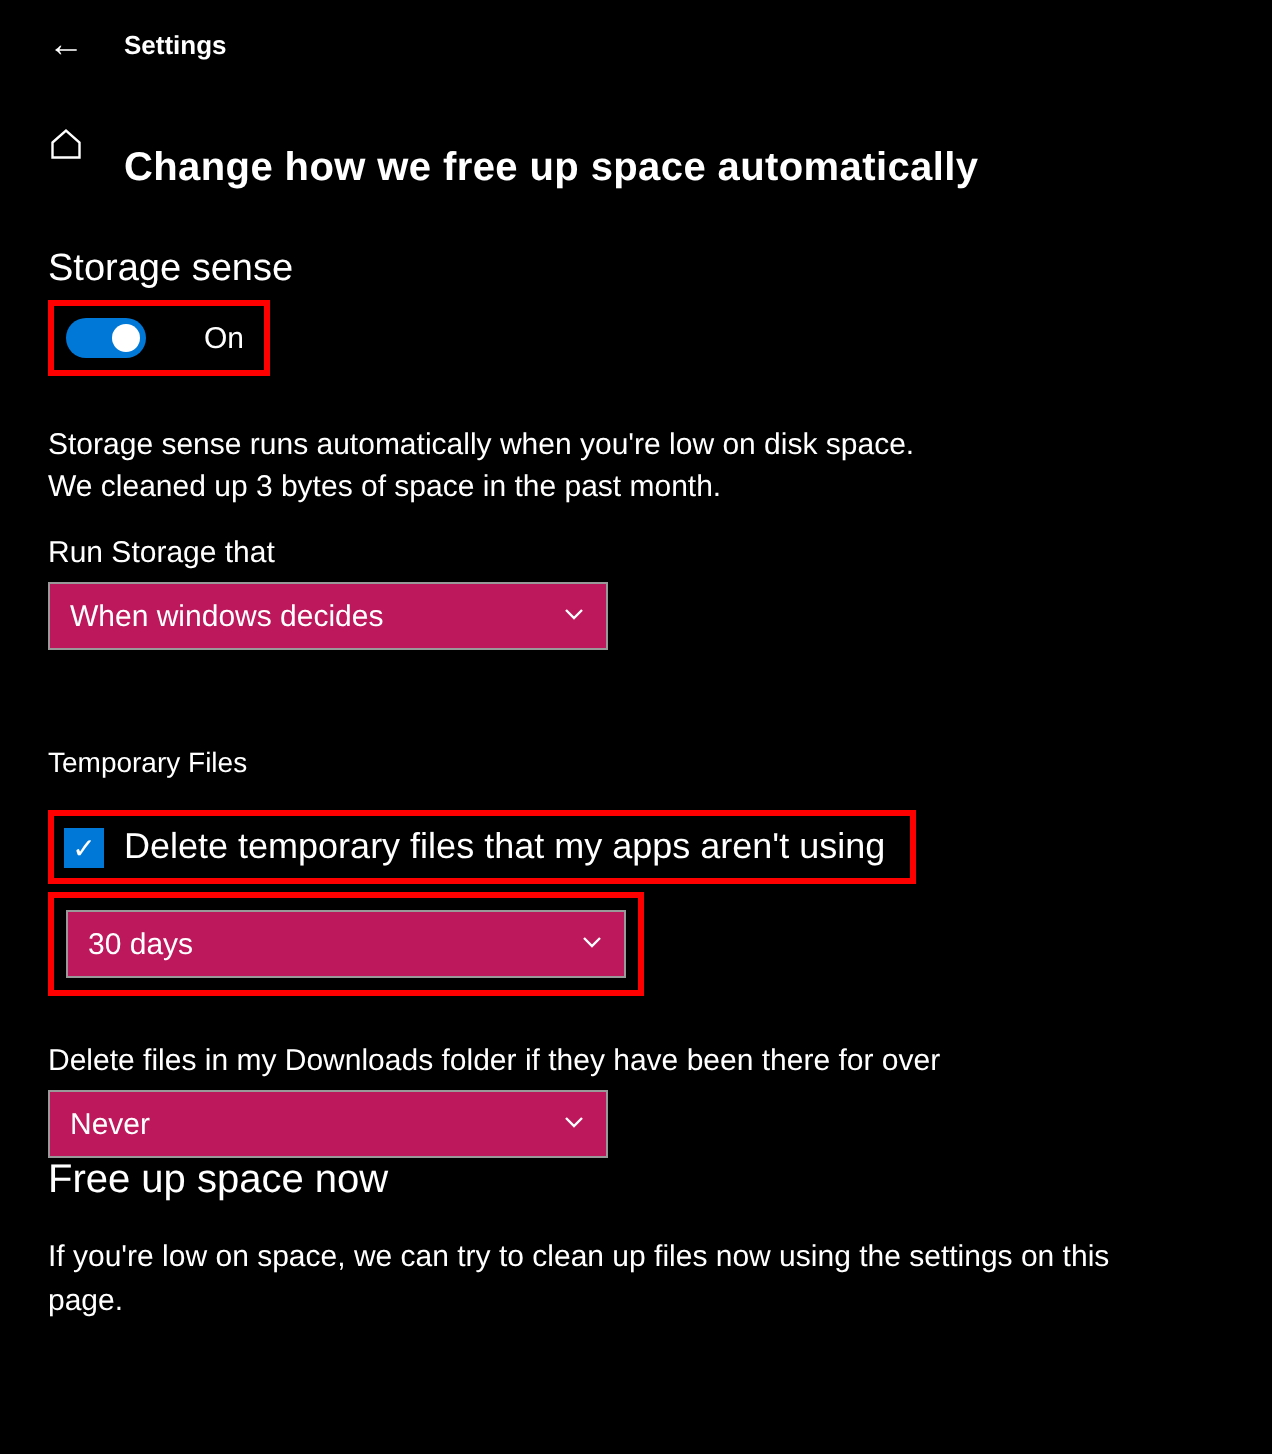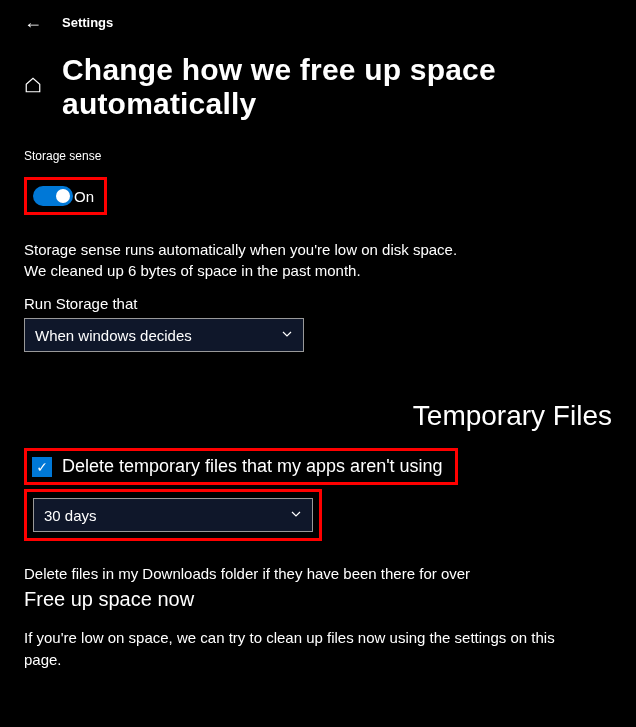--- a/index.html
+++ b/index.html
@@ -36,49 +36,49 @@
     .title-row {
       display: flex;
       align-items: center;
       gap: 20px;
       margin-bottom: 28px;
     }
     .home-icon {
       font-size: 18px;
     }
     .page-title {
-      font-size: 30px;
+      font-size: 20px;
       font-weight: 600;
       letter-spacing: 0.2px;
+      margin-top: 20px;
     }
     .section-heading {
-      font-size: 12px;
+      font-size: 19px;
       font-weight: 400;
-      margin-bottom: 14px;
+      margin-bottom: 4px;
     }
     .section-heading2 {
-      font-size: 28px;
+      font-size: 14px;
       font-weight: 400;
       margin-top: 48px;
       margin-bottom: 16px;
-      text-align: right;
     }
     .section-heading3 {
       font-size: 20px;
       font-weight: 400;
       margin-bottom: 16px;
     }
     .highlight-box {
       border: 3px solid #ff0000;
       display: inline-block;
     }
     .toggle-row {
       display: flex;
       align-items: center;
-      gap: 1px;
+      gap: 29px;
       padding: 6px 10px 6px 6px;
     }
     .toggle-switch {
       width: 40px;
       height: 20px;
       background: #0078d7;
       border-radius: 10px;
       position: relative;
       cursor: pointer;
     }
@@ -100,21 +100,21 @@
       margin-top: 24px;
     }
     .sub-label {
       font-size: 15px;
       margin-top: 14px;
       margin-bottom: 6px;
     }
     .dropdown {
       width: 280px;
       height: 34px;
-      background: #0f172a;
+      background: #be185d;
       border: 1px solid #999999;
       color: #ffffff;
       display: flex;
       align-items: center;
       justify-content: space-between;
       padding: 0 10px;
       cursor: pointer;
       font-size: 15px;
     }
     .chevron {
@@ -180,21 +180,21 @@
   <div class="highlight-box">
     <div class="toggle-row">
       <div class="toggle-switch">
         <div class="toggle-knob"></div>
       </div>
       <span class="toggle-label">On</span>
     </div>
   </div>
 
   <div class="desc-text">Storage sense runs automatically when you're low on disk space.</div>
-  <div class="desc-text" style="margin-top:0">We cleaned up 6 bytes of space in the past month.</div>
+  <div class="desc-text" style="margin-top:0">We cleaned up 3 bytes of space in the past month.</div>
 
   <div class="sub-label">Run Storage that</div>
   <div class="dropdown">
     <span>When windows decides</span>
     <span class="chevron">
       <svg width="12" height="12" viewBox="0 0 12 12" fill="none" stroke="#ffffff" stroke-width="1.2">
           <path d="M2 4 L6 8 L10 4"></path>
         </svg>
     </span>
   </div>
@@ -216,18 +216,26 @@
       <span>30 days</span>
       <span class="chevron">
         <svg width="12" height="12" viewBox="0 0 12 12" fill="none" stroke="#ffffff" stroke-width="1.2">
             <path d="M2 4 L6 8 L10 4"></path>
           </svg>
       </span>
     </div>
   </div>
 
   <div class="sub-label" style="margin-top:24px">Delete files in my Downloads folder if they have been there for over</div>
+  <div class="dropdown">
+    <span>Never</span>
+    <span class="chevron">
+      <svg width="12" height="12" viewBox="0 0 12 12" fill="none" stroke="#ffffff" stroke-width="1.2">
+          <path d="M2 4 L6 8 L10 4"></path>
+        </svg>
+    </span>
+  </div>
 
   
   <div class="section-heading3">Free up space now</div>
   <div class="body-text">If you're low on space, we can try to clean up files now using the settings on this page.</div>
 
 </div>
 
 </body></html>

